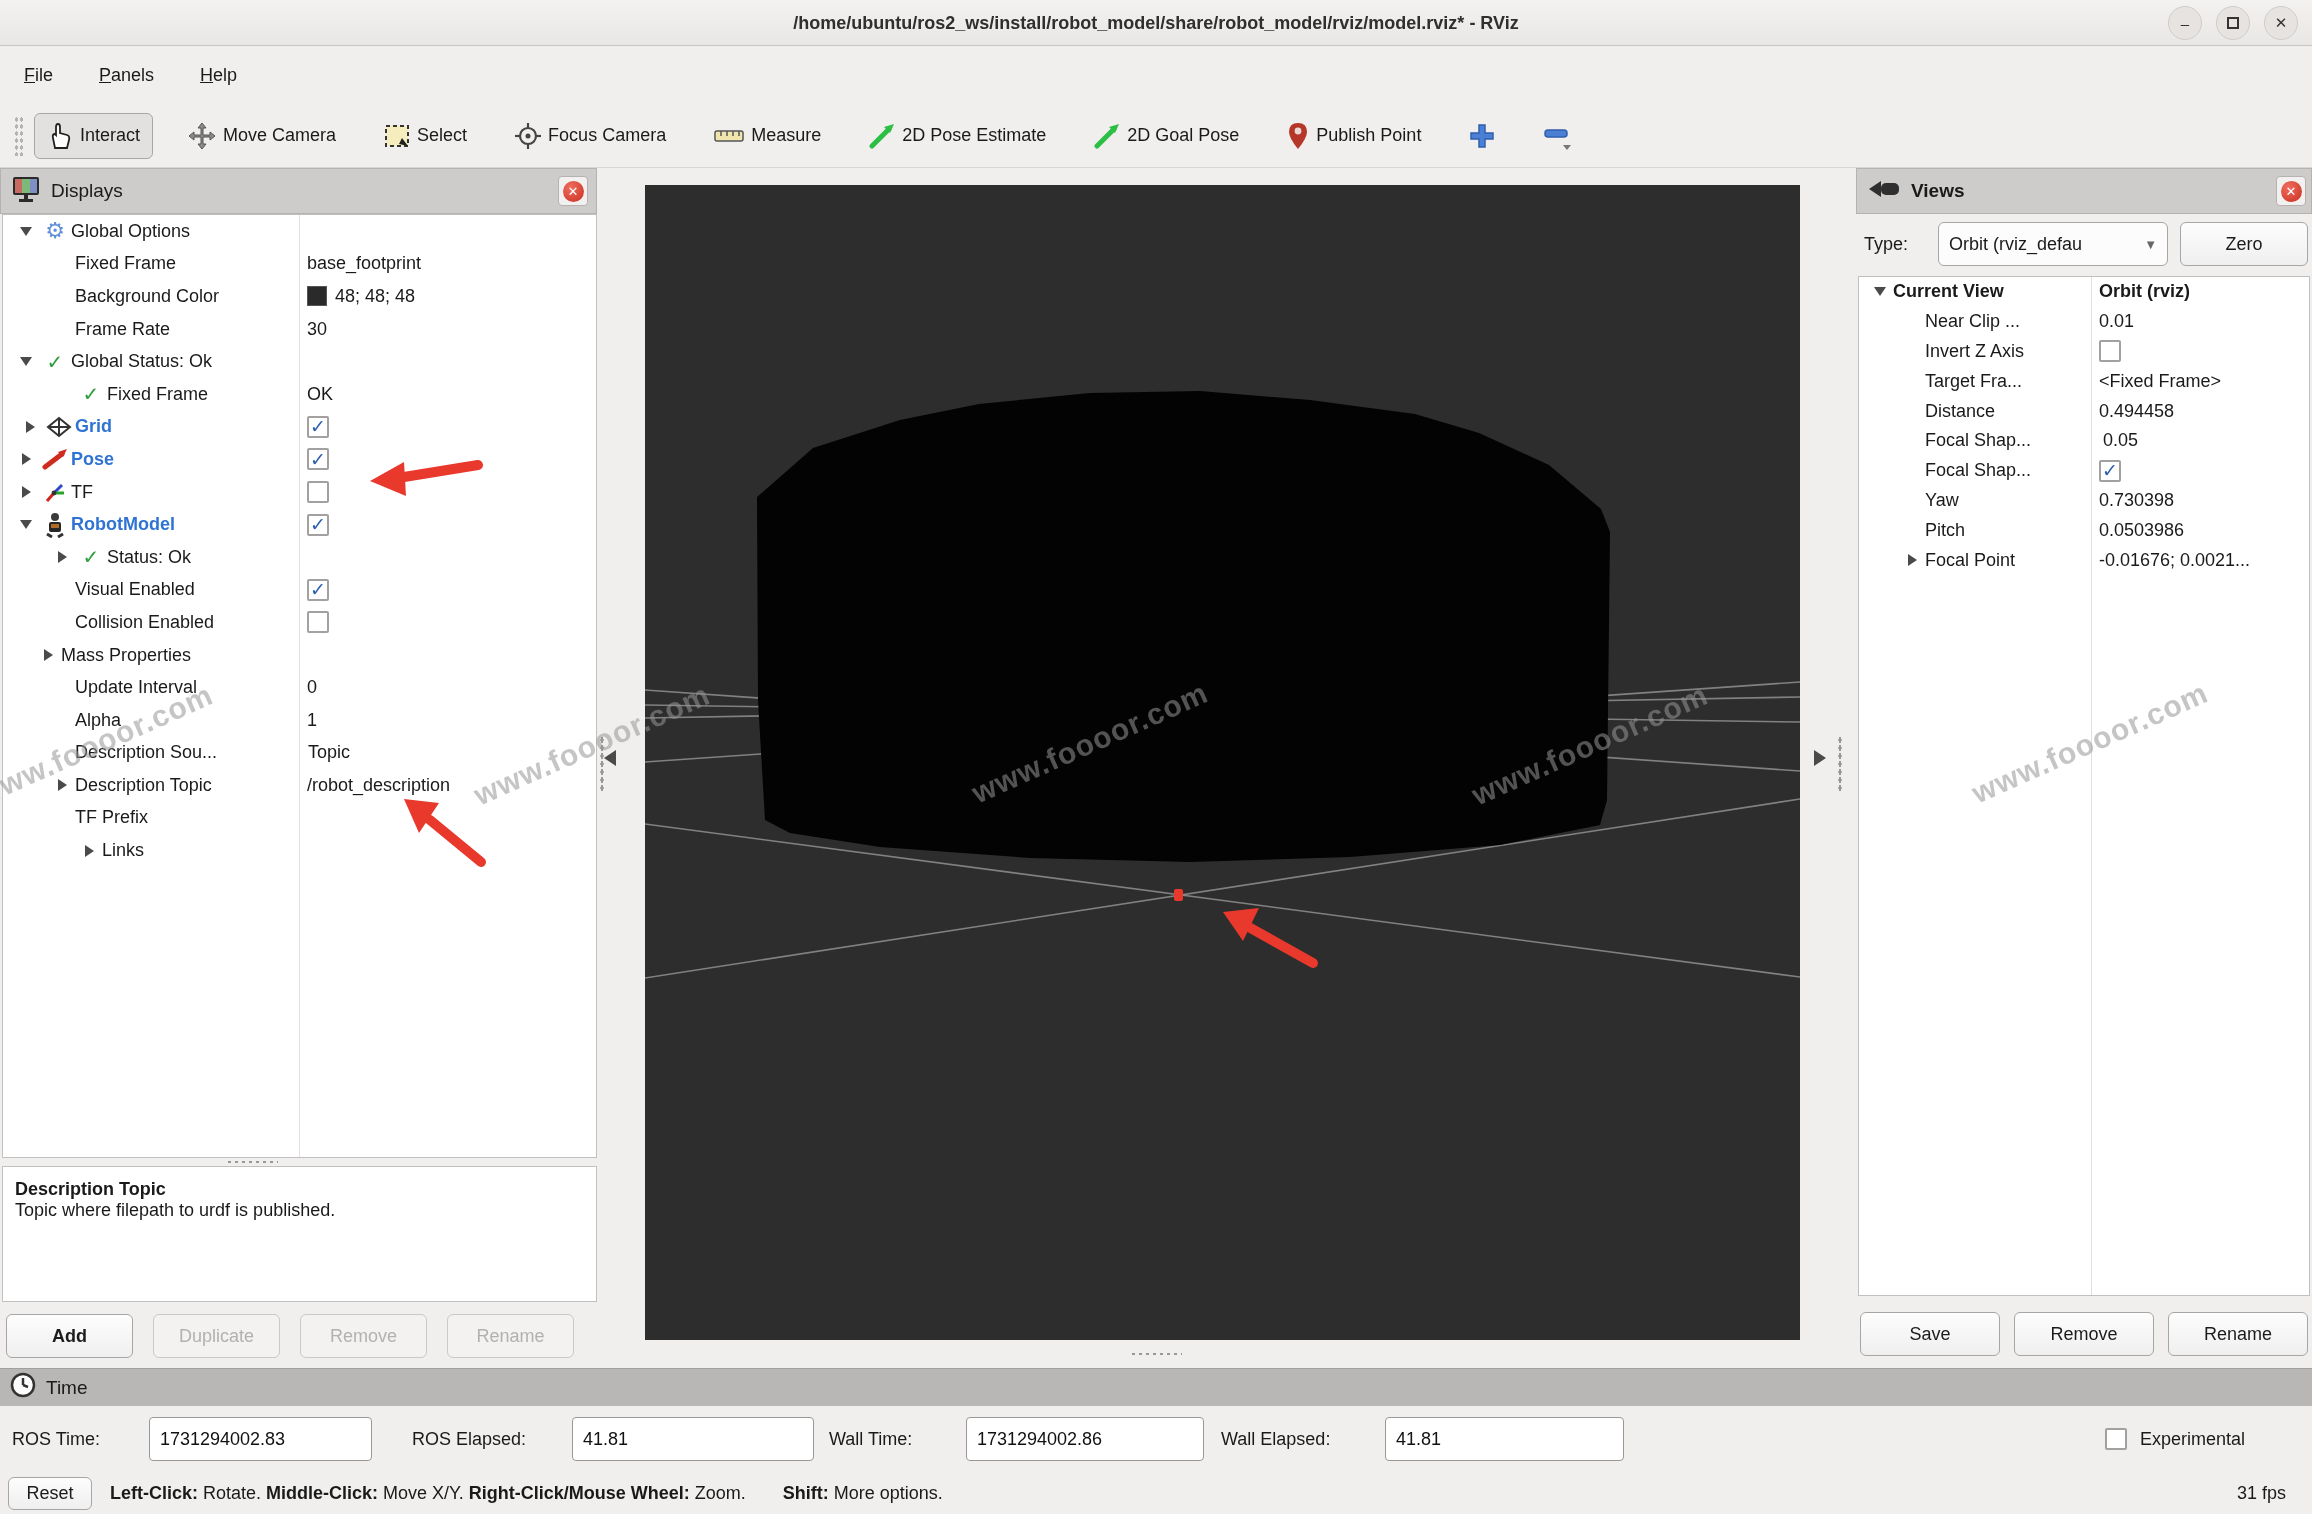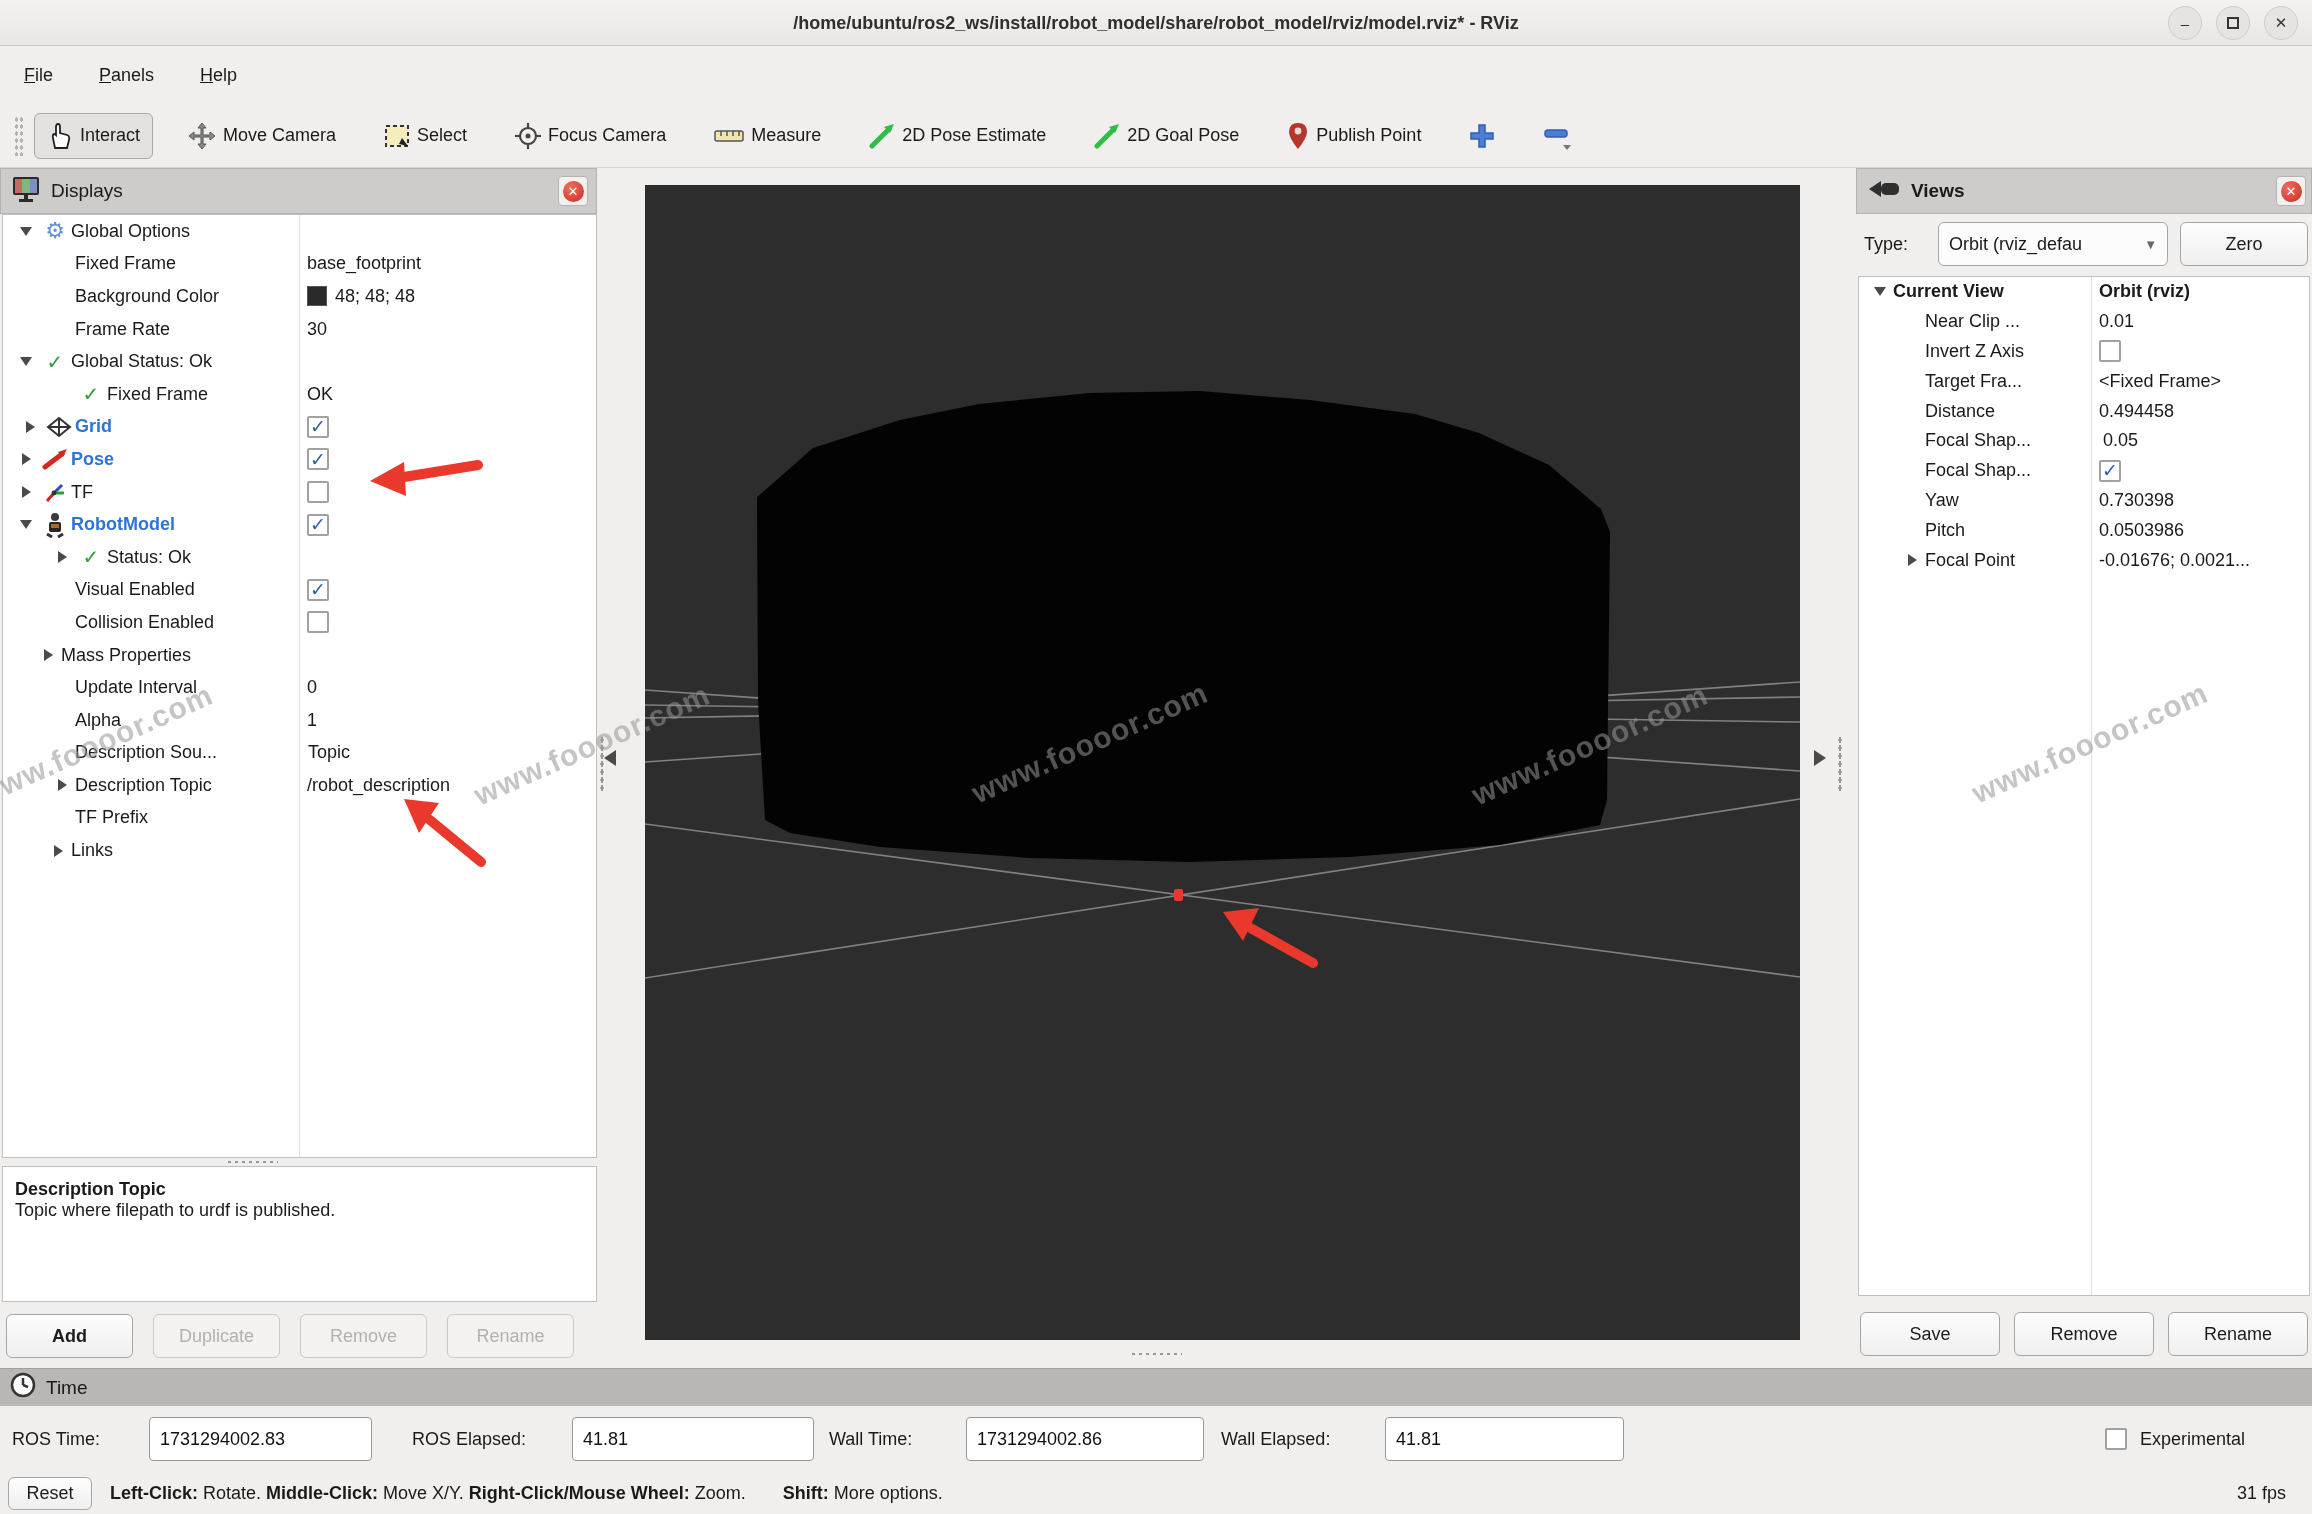--- a/index.html
+++ b/index.html
@@ -385,21 +385,21 @@
         </span>
         <span>Description Topic</span>
         <span class="tval" style="left: 304px;">
           <span>/robot_description</span>
         </span>
       </div>
       <div class="trow" style="height: 32.6px; padding-left: 46px;">
         <span class="arrow-slot"></span>
         <span>TF Prefix</span>
       </div>
-      <div class="trow" style="height: 32.6px; padding-left: 42px;">
+      <div class="trow" style="height: 32.6px; padding-left: 73px;">
         <span class="arrow-slot">
           <span class="tri-r"></span>
         </span>
         <span>Links</span>
       </div>
     </div>
   <div class="hdots" style="left:226px;top:1160px;"></div>
   <div class="helpbox" style="left:2px;top:1166px;width:595px;height:136px;">
     <div class="lbl-bold">Description Topic</div>
     <div>Topic where filepath to urdf is published.</div>

